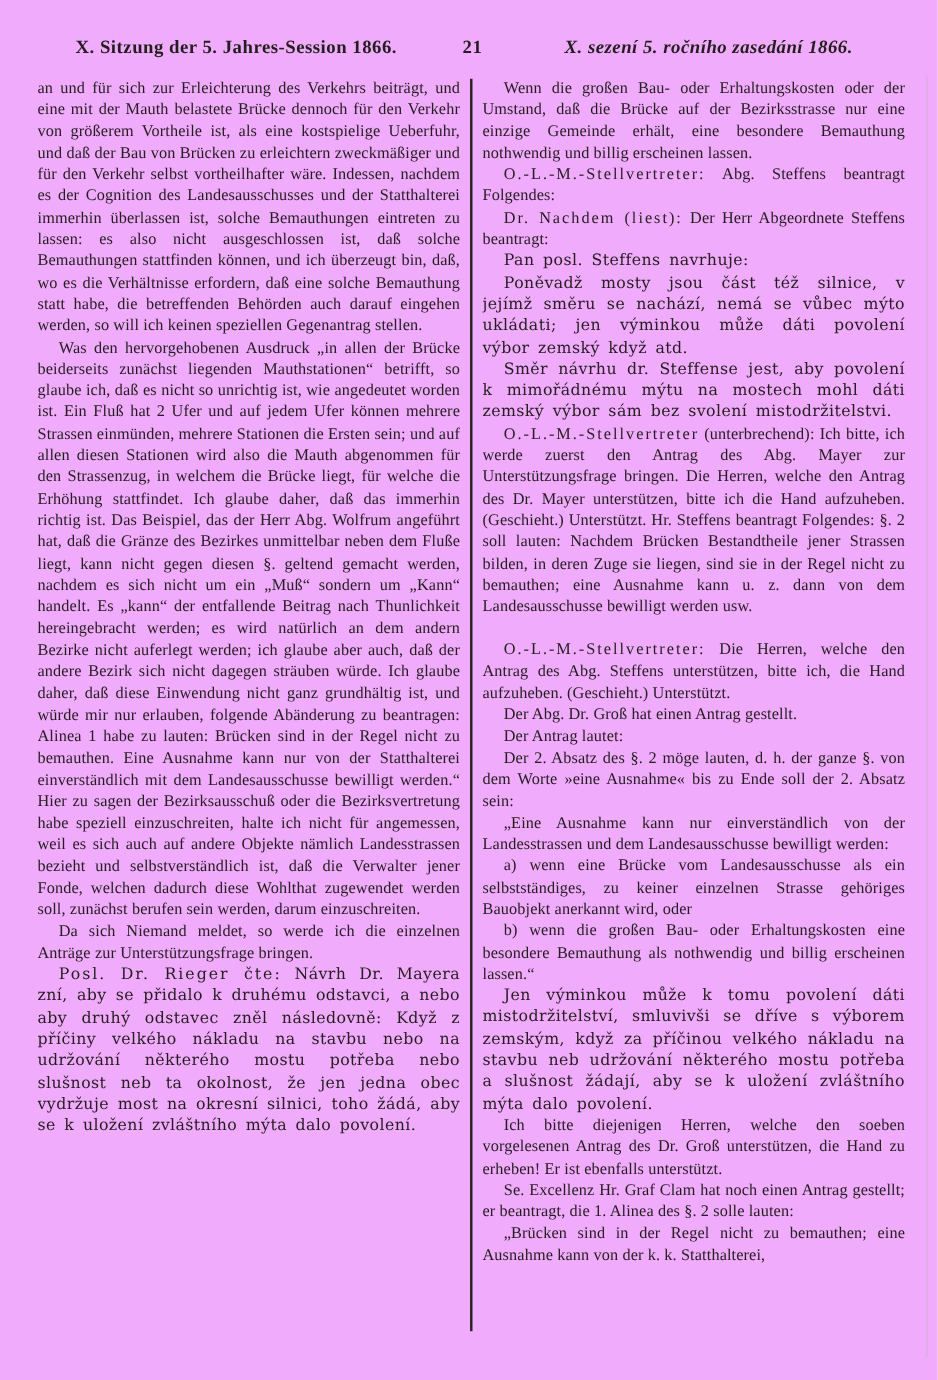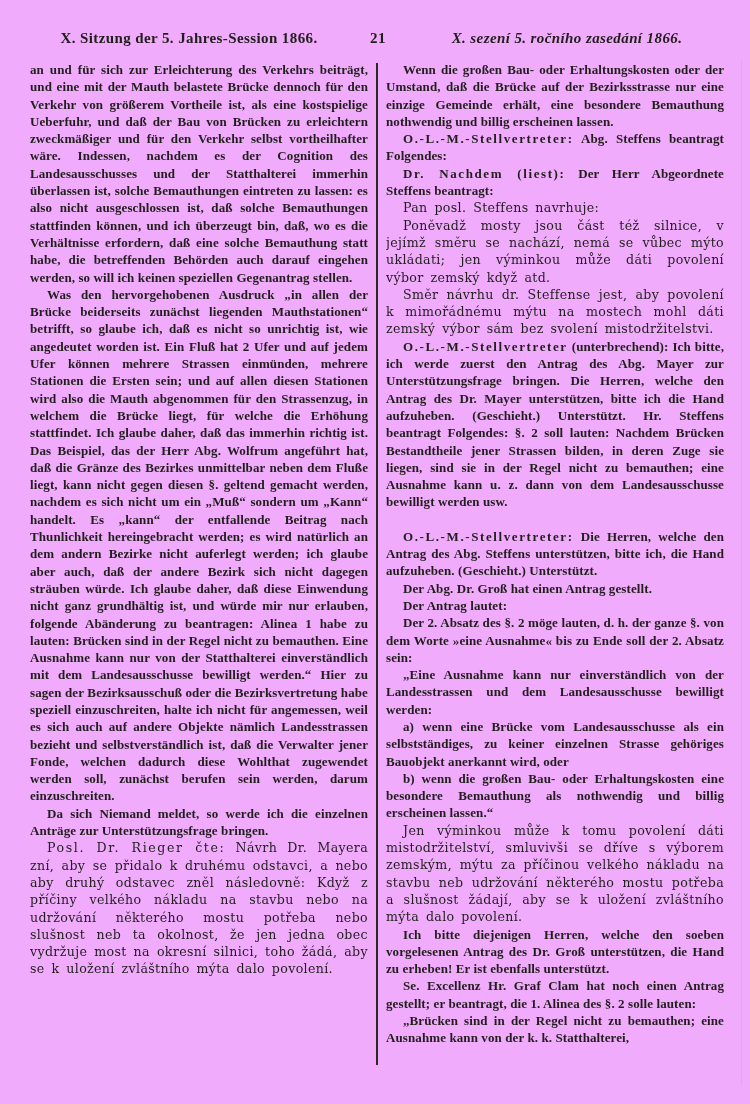--- a/index.html
+++ b/index.html
@@ -38,21 +38,20 @@
   .edge-line{
     position:absolute;right:8px;top:60px;bottom:18px;width:1px;
     background:#b9b5ac;opacity:.45;
   }
   p.para{margin:0;padding:0;}
   p.indent{text-indent:17px;}
   p.gap{margin-top:17px;}
   p.fraktur{
     font-family:"Liberation Serif","DejaVu Serif",serif;
     letter-spacing:.1px;
-    font-weight:bold;
   }
   p.antiqua{
     font-family:"DejaVu Serif","Liberation Serif",serif;
     letter-spacing:.35px;word-spacing:2.5px;
     font-size:12.6px;
   }
   .lead{letter-spacing:1.6px;}
 </style>
 </head>
 <body>
@@ -79,20 +78,20 @@
         <p class="para antiqua indent">Poněvadž mosty jsou část též silnice, v jejímž směru se nachází, nemá se vůbec mýto ukládati; jen výminkou může dáti povolení výbor zemský když atd.</p>
         <p class="para antiqua indent">Směr návrhu dr. Steffense jest, aby povolení k mimořádnému mýtu na mostech mohl dáti zemský výbor sám bez svolení mistodržitelstvi.</p>
         <p class="para fraktur indent"><span class="lead">O.-L.-M.-Stellvertreter</span> (unterbrechend): Ich bitte, ich werde zuerst den Antrag des Abg. Mayer zur Unterstützungsfrage bringen. Die Herren, welche den Antrag des Dr. Mayer unterstützen, bitte ich die Hand aufzuheben. (Geschieht.) Unterstützt. Hr. Steffens beantragt Folgendes: §. 2 soll lauten: Nachdem Brücken Bestandtheile jener Strassen bilden, in deren Zuge sie liegen, sind sie in der Regel nicht zu bemauthen; eine Ausnahme kann u. z. dann von dem Landesausschusse bewilligt werden usw.</p>
         <p class="para fraktur indent gap"><span class="lead">O.-L.-M.-Stellvertreter:</span> Die Herren, welche den Antrag des Abg. Steffens unterstützen, bitte ich, die Hand aufzuheben. (Geschieht.) Unterstützt.</p>
         <p class="para fraktur indent">Der Abg. Dr. Groß hat einen Antrag gestellt.</p>
         <p class="para fraktur indent">Der Antrag lautet:</p>
         <p class="para fraktur indent">Der 2. Absatz des §. 2 möge lauten, d. h. der ganze §. von dem Worte »eine Ausnahme« bis zu Ende soll der 2. Absatz sein:</p>
         <p class="para fraktur indent">„Eine Ausnahme kann nur einverständlich von der Landesstrassen und dem Landesausschusse bewilligt werden:</p>
         <p class="para fraktur indent">a) wenn eine Brücke vom Landesausschusse als ein selbstständiges, zu keiner einzelnen Strasse gehöriges Bauobjekt anerkannt wird, oder</p>
         <p class="para fraktur indent">b) wenn die großen Bau- oder Erhaltungskosten eine besondere Bemauthung als nothwendig und billig erscheinen lassen.“</p>
-        <p class="para antiqua indent">Jen výminkou může k tomu povolení dáti mistodržitelství, smluvivši se dříve s výborem zemským, mýtu za příčinou velkého nákladu na stavbu neb udržování některého mostu potřeba a slušnost žádají, aby se k uložení zvláštního mýta dalo povolení.</p>
+        <p class="para antiqua indent">Jen výminkou může k tomu povolení dáti mistodržitelství, smluvivši se dříve s výborem zemským, když za příčinou velkého nákladu na stavbu neb udržování některého mostu potřeba a slušnost žádají, aby se k uložení zvláštního mýta dalo povolení.</p>
         <p class="para fraktur indent">Ich bitte diejenigen Herren, welche den soeben vorgelesenen Antrag des Dr. Groß unterstützen, die Hand zu erheben! Er ist ebenfalls unterstützt.</p>
         <p class="para fraktur indent">Se. Excellenz Hr. Graf Clam hat noch einen Antrag gestellt; er beantragt, die 1. Alinea des §. 2 solle lauten:</p>
         <p class="para fraktur indent">„Brücken sind in der Regel nicht zu bemauthen; eine Ausnahme kann von der k. k. Statthalterei,</p>
       </div>
   </div>
   <div class="edge-line"></div>
 </div>
 
 </body></html>

